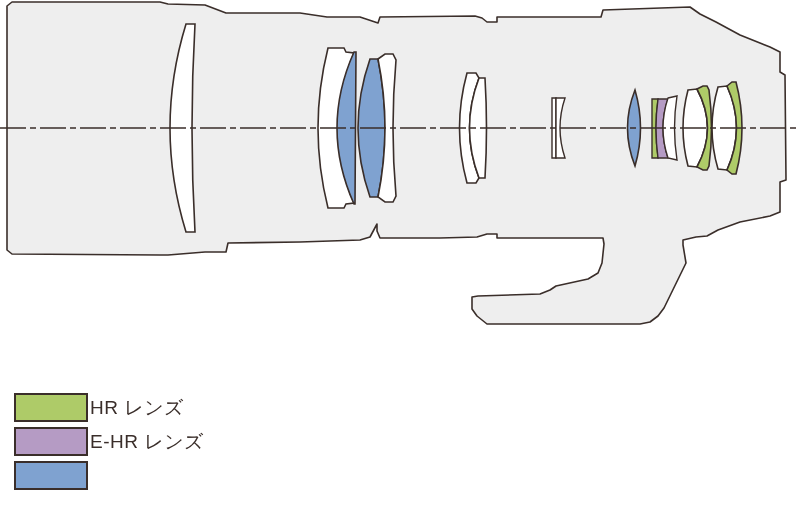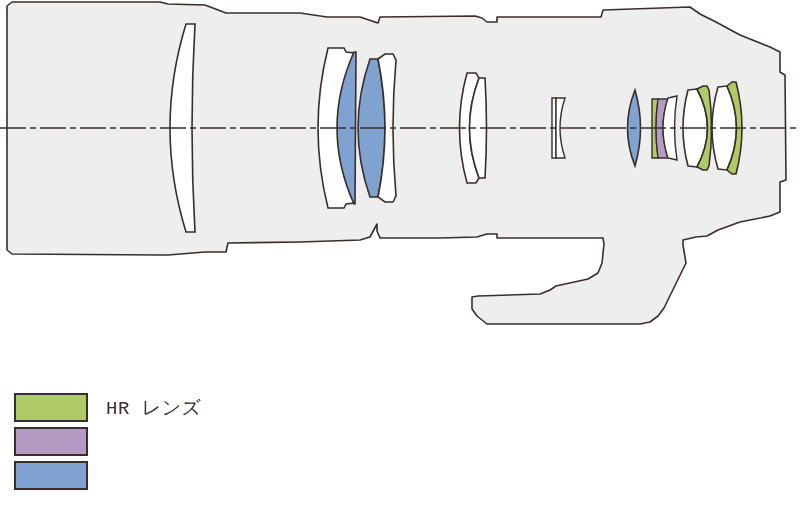--- a/index.html
+++ b/index.html
@@ -2,22 +2,22 @@
 <html><head>
   <meta charset="utf-8">
   <style>
     html, body { margin: 0; padding: 0; background: #ffffff; }
     body { width: 800px; height: 505px; position: relative; overflow: hidden;
            font-family: "DejaVu Sans", sans-serif; }
     #diagram { position: absolute; left: 0; top: 0; width: 800px; height: 340px; }
     .legend { position: absolute; left: 14px; top: 393px; }
     .legend-item { display: flex; align-items: center; height: 29px; margin-bottom: 5px; }
     .swatch { width: 74px; height: 29px; box-sizing: border-box; border: 2px solid #3a2e2a; }
-    .legend-label { margin-left: 18px; font-size: 19px; color: #3a2e2a; letter-spacing: 0.5px;
-                    font-family: Liberation Mono, monospace; }
+    .legend-label { margin-left: 2px; font-size: 19px; color: #3a2e2a; letter-spacing: 0.5px;
+                    font-family: Liberation Sans, sans-serif; }
   </style>
 </head>
 <body>
 
 <svg id="diagram" viewBox="0 0 800 340" xmlns="http://www.w3.org/2000/svg">
 
   <path fill="#eeeeee" stroke="#3a2e2a" stroke-width="1.6" stroke-linejoin="round" d="M12,2 L160,2 L168,4 L205,5 L226,13 L228,13 L300,13 L327,17 L360,17 L378,23 L380,17
            L475,16 L482,18 L487,22 L497,22 L497,17 L601,17 L603,10 L690,7 L700,14 L716,22 L740,35
            L770,47 L780,52 L780,72 L785,75 L786,180 L780,182 L780,212 L770,216 L740,222 L718,230
            L707,236 L696,237 L683,240 L683,245 L686,263 L664,308 L658,316 L650,322 L640,324
@@ -51,17 +51,18 @@
   <line x1="0" y1="128" x2="800" y2="128" stroke="#3a2e2a" stroke-width="1.4" stroke-dasharray="26,4,6,4"></line>
 </svg>
 
 <div class="legend">
   <div class="legend-item">
     <div class="swatch" style="background:#aecb68"></div>
     <span class="legend-label">HR レンズ</span>
   </div>
   <div class="legend-item">
     <div class="swatch" style="background:#b59bc4"></div>
+    <span class="legend-label">E-HR レンズ</span>
   </div>
   <div class="legend-item">
     <div class="swatch" style="background:#7fa2d0"></div>
   </div>
 </div>
 
 </body></html>

